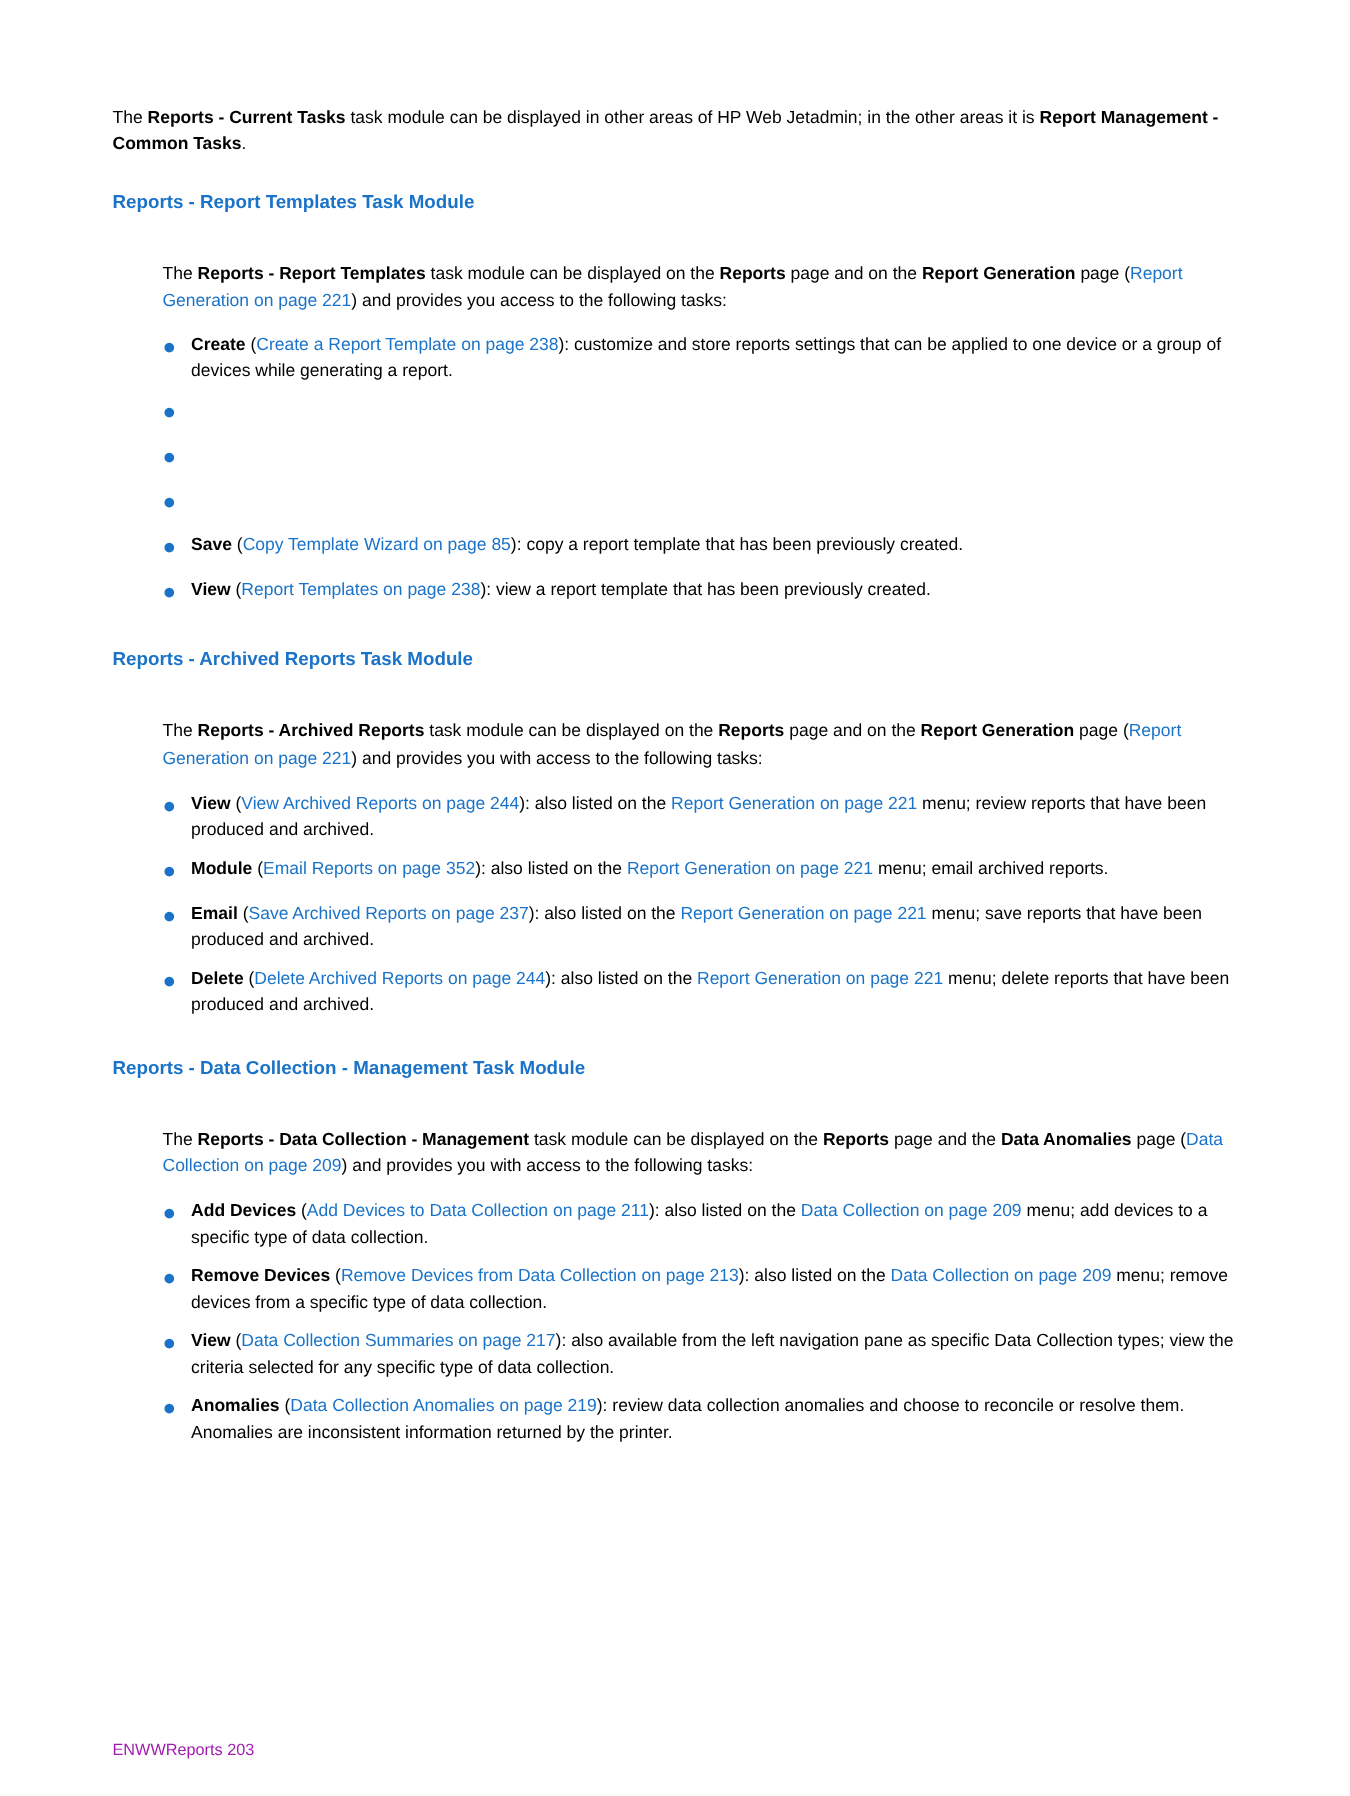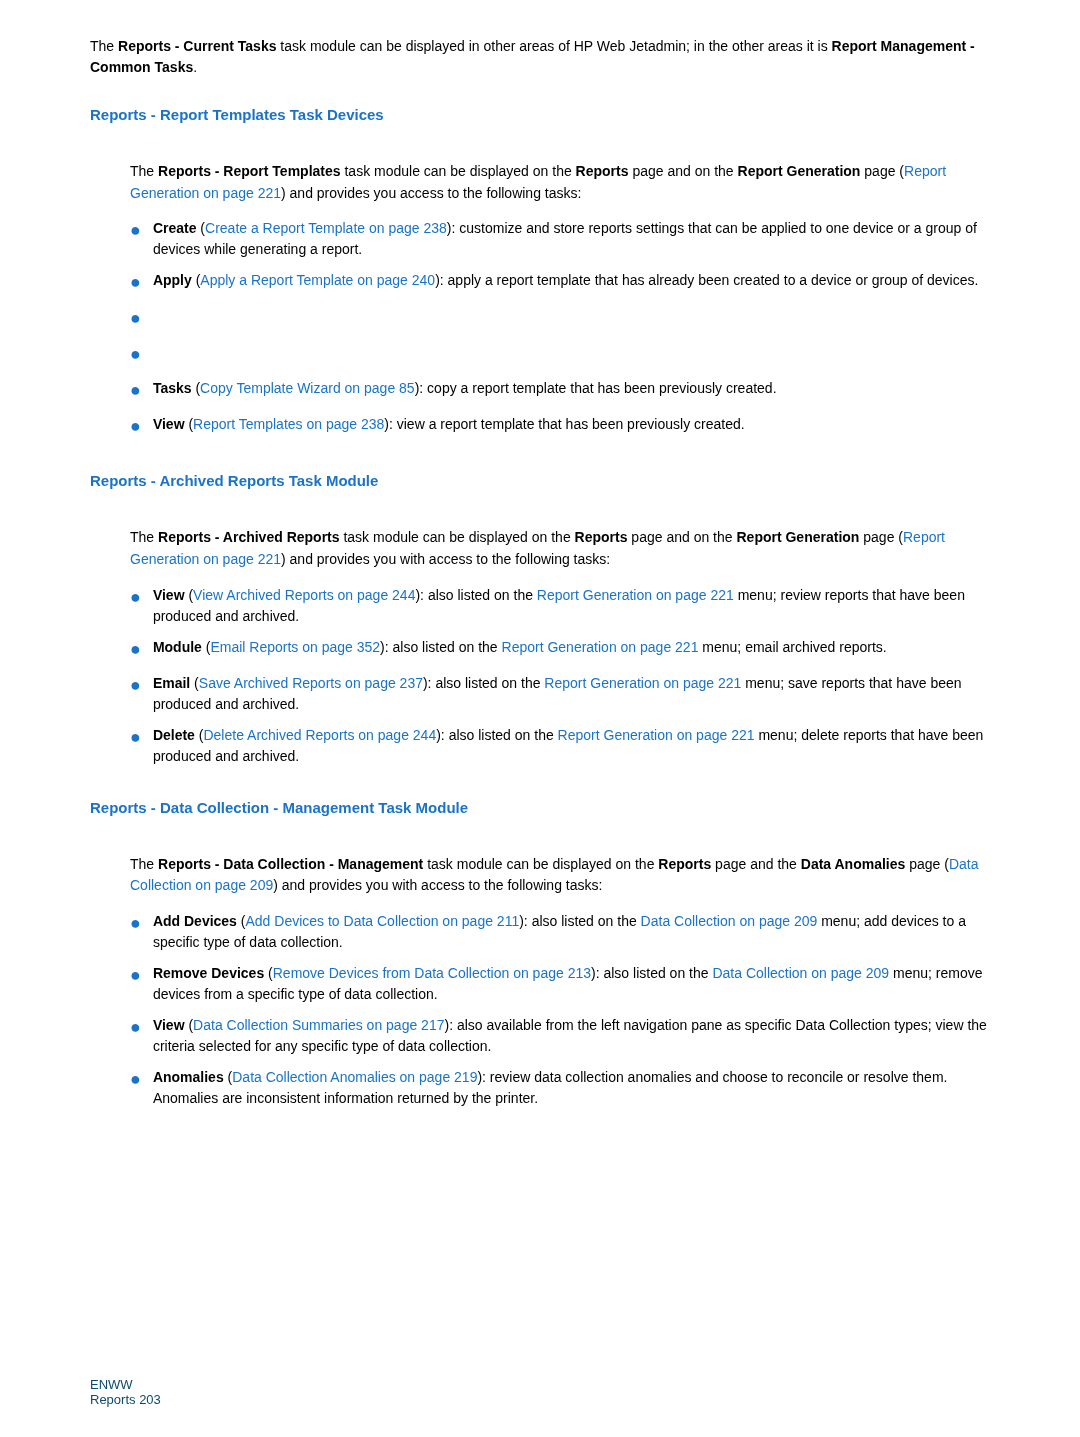--- a/index.html
+++ b/index.html
@@ -6,21 +6,21 @@
     body {
       font-family: Arial, sans-serif;
       font-size: 14px;
       color: #000;
       background: #fff;
       width: 1080px;
       min-height: 1437px;
       position: relative;
     }
     .page {
-      padding: 36px 90px 80px 90px;
+      padding: 83px 90px 80px 90px;
       max-width: 1080px;
     }
     .intro-para {
       margin-bottom: 28px;
       line-height: 1.5;
     }
     .section {
       margin-bottom: 32px;
     }
     .section-title {
@@ -64,57 +64,55 @@
     }
     b, strong { font-weight: bold; }
     .footer {
       position: absolute;
       bottom: 30px;
       left: 90px;
       right: 90px;
       display: flex;
       justify-content: flex-start;
       font-size: 13px;
-      color: #0c4a6e;
-      flex-direction: column;
+      color: #a21caf;
     }
   </style>
 </head>
 <body>
 
 <div class="page">
 
   <p class="intro-para">
     <span>The </span><strong>Reports - Current Tasks</strong><span> task module can be displayed in other areas of HP Web Jetadmin; in the other areas it is </span><strong>Report Management - Common Tasks</strong><span>.</span>
   </p>
 
   <div class="section">
-    <div class="section-title">Reports - Report Templates Task Devices</div>
+    <div class="section-title">Reports - Report Templates Task Module</div>
     <div class="section-body">
       <p>
         The <strong>Reports - Report Templates</strong> task module can be displayed on the <strong>Reports</strong> page and on the <strong>Report Generation</strong> page (<a href="#">Report Generation on page 221</a>) and provides you access to the following tasks:
       </p>
       <ul class="bullet-list">
         <li>
           <span class="bullet">●</span>
           <span class="item-content"><strong>Create</strong> (<a href="#">Create a Report Template on page 238</a>): customize and store reports settings that can be applied to one device or a group of devices while generating a report.</span>
         </li>
         <li>
           <span class="bullet">●</span>
-          <span class="item-content"><strong>Apply</strong> (<a href="#">Apply a Report Template on page 240</a>): apply a report template that has already been created to a device or group of devices.</span>
         </li>
         <li>
           <span class="bullet">●</span>
         </li>
         <li>
           <span class="bullet">●</span>
         </li>
         <li>
           <span class="bullet">●</span>
-          <span class="item-content"><strong>Tasks</strong> (<a href="#">Copy Template Wizard on page 85</a>): copy a report template that has been previously created.</span>
+          <span class="item-content"><strong>Save</strong> (<a href="#">Copy Template Wizard on page 85</a>): copy a report template that has been previously created.</span>
         </li>
         <li>
           <span class="bullet">●</span>
           <span class="item-content"><strong>View</strong> (<a href="#">Report Templates on page 238</a>): view a report template that has been previously created.</span>
         </li>
       </ul>
     </div>
   </div>
 
   <div class="section">

